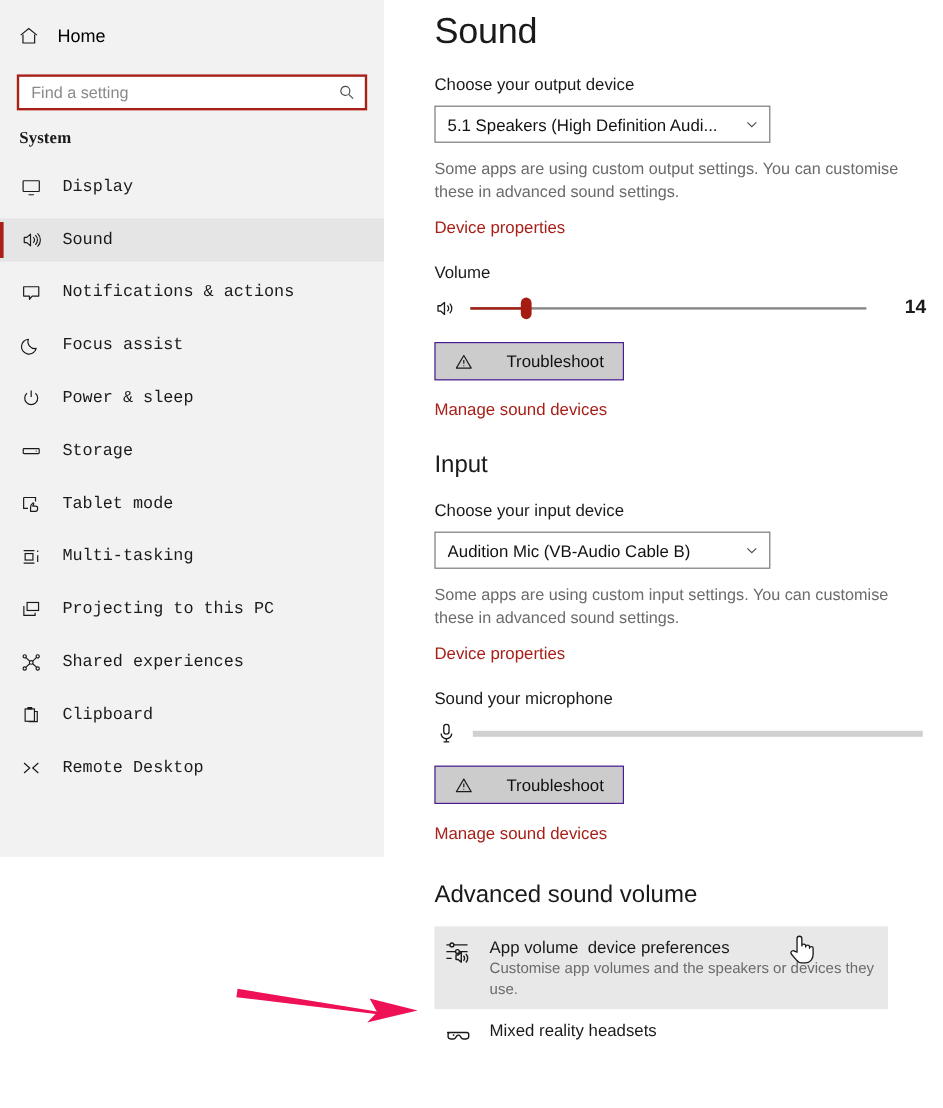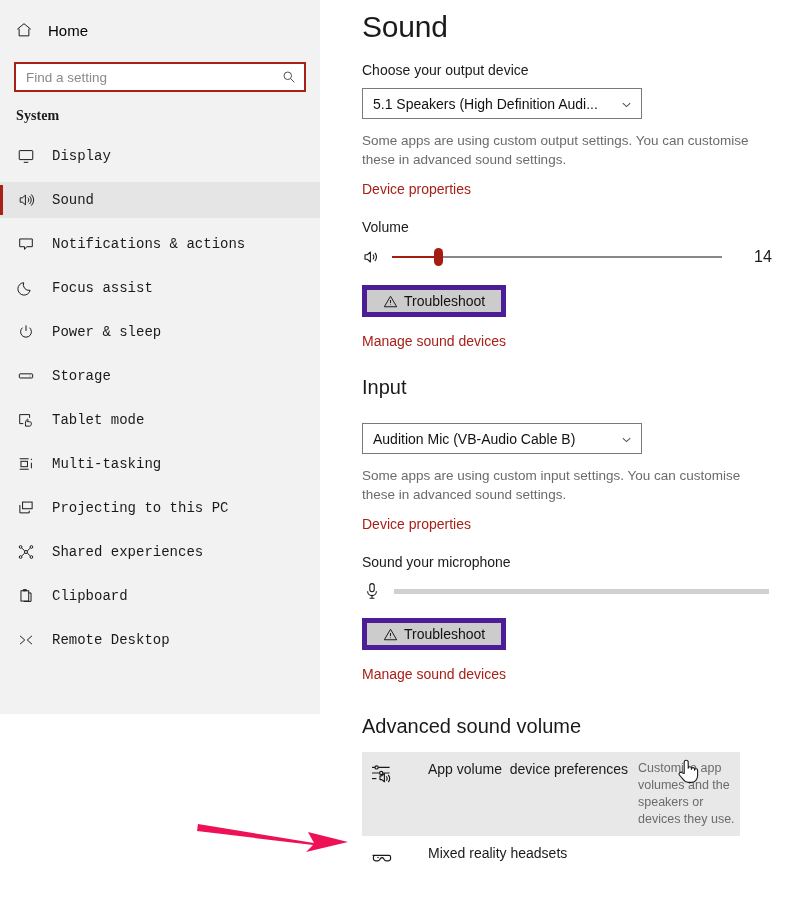--- a/index.html
+++ b/index.html
@@ -178,20 +178,21 @@
     text-decoration: none;
   }
   .link-wrap { padding-left: 0; }
 
   
   .slider-row {
     display: flex;
     align-items: center;
     padding-left: 34px;
     height: 28px;
+    font-weight: bold;
   }
   .spk-icon { width: 20px; height: 18px; flex: 0 0 20px; margin-right: 10px; }
   .slider {
     position: relative;
     width: 330px;
     height: 22px;
     flex: 0 0 330px;
     cursor: pointer;
   }
   .slider .track-bg {
@@ -228,25 +229,25 @@
     height: 5px;
     width: 375px;
     background: #d0d0d0;
   }
 
   
   .btn {
     margin-left: 34px;
     height: 32px;
     background: #cccccc;
-    border: 5px solid #4c1d95;
+    border: 1px solid #4c1d95;
     display: inline-flex;
     align-items: center;
     padding: 0 16px;
-    gap: 6px;
+    gap: 28px;
     cursor: pointer;
     font-family: "Liberation Sans", sans-serif;
   }
   .btn-label { font-size: 14px; color: #111; }
   .warn-icon { width: 15px; height: 15px; flex: 0 0 15px; }
 
   
   .adv-row {
     display: flex;
     align-items: flex-start;
@@ -255,21 +256,21 @@
     padding: 8px 0 8px 0;
     gap: 14px;
     cursor: pointer;
   }
   .adv-row.highlight { background: #e8e8e8; }
   .adv-icon {
     width: 26px; height: 26px; flex: 0 0 26px;
     display:flex; align-items:center; justify-content:center;
     margin-left: 6px;
   }
-  .adv-text { display: flex; gap: 10px; position: relative; margin-left: 20px; }
+  .adv-text { display: flex; flex-direction: column; gap: 0; position: relative; }
   .adv-title { font-size: 14px; color: #1a1a1a; line-height: 19px; white-space: pre; }
   .adv-sub { font-size: 12.5px; color: #6b6b6b; line-height: 17px; }
 
   
   .hand-cursor {
     position: absolute;
     pointer-events: none;
   }
 
   
@@ -496,20 +497,21 @@
     </button>
 
     <div style="height:14px"></div>
     <div class="link-wrap"><a class="link">Manage sound devices</a></div>
 
     
     <div style="height:22px"></div>
     <div class="sec-head">Input</div>
 
     <div style="height:14px"></div>
+    <div class="field-label">Choose your input device</div>
 
     <div style="height:8px"></div>
     <div class="combo narrow">
       <span class="combo-value">Audition Mic (VB-Audio Cable B)</span>
       <span class="chev">
         <svg width="13" height="13" viewBox="0 0 14 14" fill="none" stroke="#333" stroke-width="1.1">
           <path d="M3 5.4 7 9.2l4-3.8"></path>
         </svg>
       </span>
     </div>

